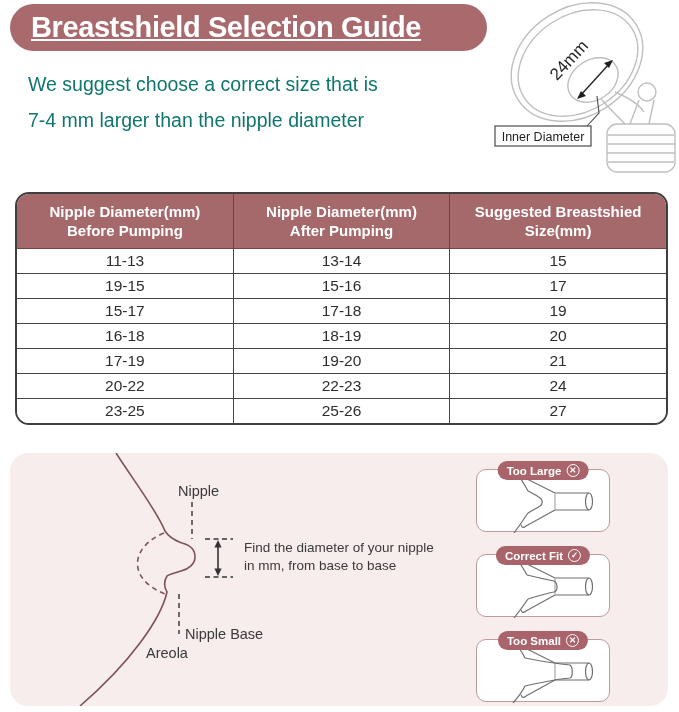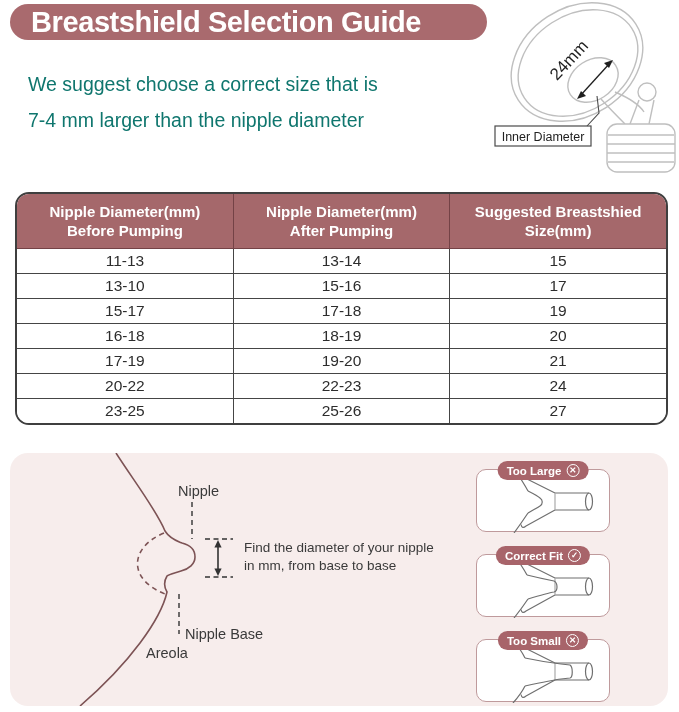--- a/index.html
+++ b/index.html
@@ -8,28 +8,29 @@
   .page {
     position: relative;
     width: 679px; height: 712px;
     background: #ffffff;
     overflow: hidden;
   }
 
   
   .banner {
     position: absolute; left: 10px; top: 4px;
-    width: 477px; height: 36px;
+    width: 477px; height: 47px;
     background: #a96a6e;
     border-radius: 25px;
     display: flex; align-items: center;
     padding-left: 21px;
     color: #ffffff;
     font-size: 29px; font-weight: bold; letter-spacing: -0.4px;
     white-space: nowrap;
+    text-decoration: underline;
   }
 
   
   .flange-illo {
     position: absolute; left: 489px; top: 0;
     width: 190px; height: 178px;
   }
 
   
   .intro {
@@ -175,21 +176,21 @@
           </th>
         </tr>
       </thead>
       <tbody>
         <tr>
           <td>11-13</td>
           <td>13-14</td>
           <td>15</td>
         </tr>
         <tr>
-          <td>13-10</td>
+          <td>19-15</td>
           <td>15-16</td>
           <td>17</td>
         </tr>
         <tr>
           <td>15-17</td>
           <td>17-18</td>
           <td>19</td>
         </tr>
         <tr>
           <td>16-18</td>

